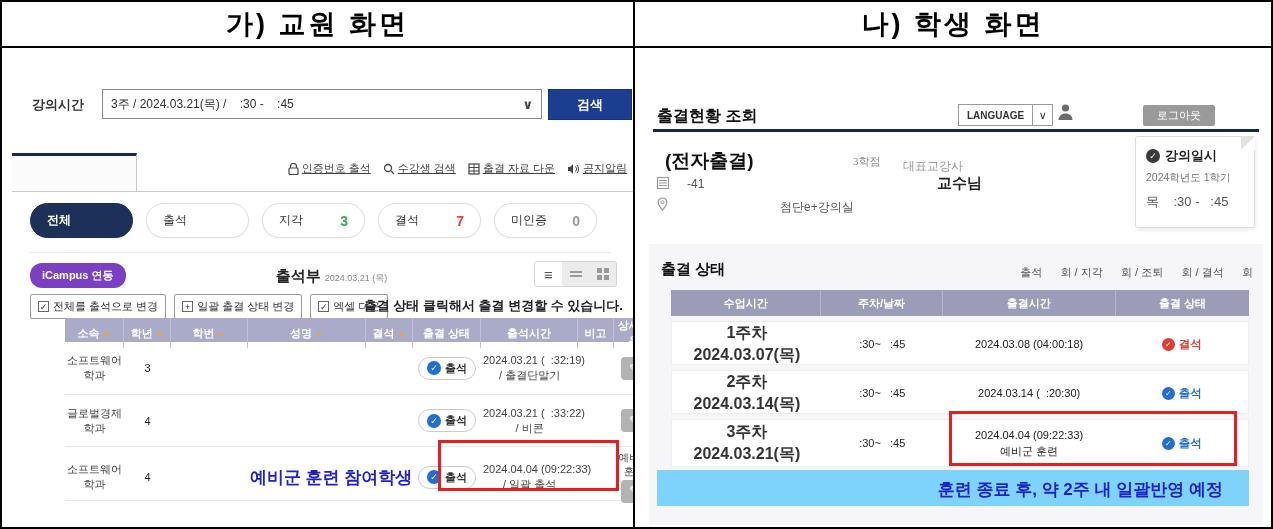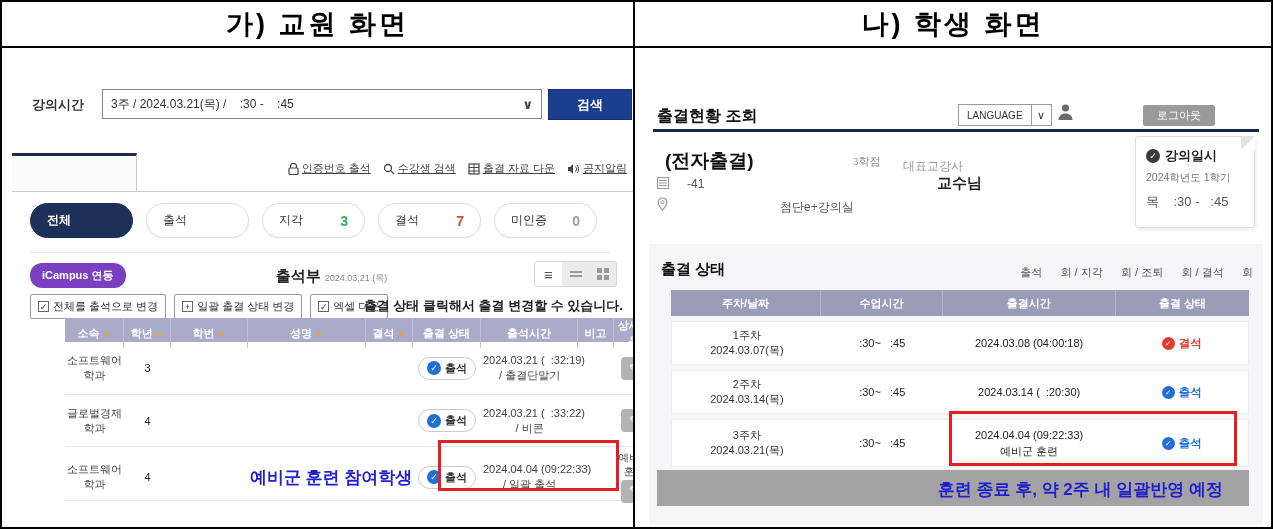--- a/index.html
+++ b/index.html
@@ -69,21 +69,21 @@
   .timecell { font-size:11px; color:#444; line-height:1.35; }
   .pencil-btn { width:26px; height:23px; background:#b3b3b3; border-radius:4px; color:#fff; font-size:13px;
                 display:inline-flex; align-items:center; justify-content:center; cursor:pointer; }
   .blue-note { color:#1f1fd0; font-weight:bold; }
   .hl-box { border:3px solid #e51f1f; background:transparent; z-index:5; pointer-events:none; }
   .notecell { font-size:10.5px; color:#444; line-height:1.3; display:flex; flex-direction:column; align-items:center; gap:2px; }
 
   
   .pg-title { font-size:16px; font-weight:bold; color:#111; }
   .lang-box { display:flex; border:1px solid #9a9a9a; background:#fff; height:22px; align-items:stretch; font-size:10px; color:#333; }
-  .lang-box .txt { padding:0 8px; display:flex; align-items:center; }
+  .lang-box .txt { padding:0 8px; display:flex; align-items:center;font-weight:bold; }
   .lang-box .arr { border-left:1px solid #9a9a9a; width:20px; display:flex; align-items:center; justify-content:center; font-size:11px; color:#333; cursor:pointer; }
   .btn-logout { background:#9a9a9a; color:#fff; font-size:11px; display:flex; align-items:center; justify-content:center;
                 border-radius:2px; cursor:pointer; }
   .navy-line { border-top:3px solid #17264d; }
   .course-name { font-size:19px; font-weight:bold; color:#111; }
   .muted-xs { font-size:11px; color:#8a8a8a;font-family:Liberation Serif, serif; }
   .muted-sm { font-size:12px; color:#999; }
   .inst-name { font-size:15px; font-weight:bold; color:#222; }
   .room-txt { font-size:12px; color:#555; }
   .sched-card { background:#fff; border:1px solid #ddd; border-radius:3px; box-shadow:1px 2px 4px rgba(0,0,0,.08);
@@ -96,26 +96,26 @@
   .gray-section { background:#f6f6f8; }
   .sec-title { font-size:15px; font-weight:bold; color:#111; }
   .summary { font-size:11px; color:#555; }
   .stbl { font-size:11px; }
   .stbl .hrow { display:grid; grid-template-columns:26% 21% 30% 23%; background:#9b9db8; color:#fff; font-weight:bold;
                 height:26px; align-items:center; text-align:center; }
   .stbl .hcell { border-right:1px solid #b4b6ca; height:100%; display:flex; align-items:center; justify-content:center; }
   .stbl .hcell:last-child { border-right:none; }
   .stbl .row { display:grid; grid-template-columns:26% 21% 30% 23%; background:#fff; height:44px; margin-top:5px;
                align-items:center; text-align:center; border:1px solid #eee; }
-  .wk { font-size:11px; font-weight:normal; color:#333; line-height:1.4; }
+  .wk { font-size:16px; font-weight:bold; color:#333; line-height:1.4; }
   .status-line { display:inline-flex; align-items:center; gap:4px; font-size:11.5px; font-weight:bold; }
   .status-line.blue { color:#1f6fd6; } .status-line.red { color:#e03c31; }
   .sck { width:13px; height:13px; border-radius:50%; color:#fff; font-size:8px; display:inline-flex; align-items:center; justify-content:center; }
   .status-line.blue .sck { background:#1f6fd6; } .status-line.red .sck { background:#e03c31; }
-  .annot-strip { background:#a3a3a3; }
+  .annot-strip { background:#7dd3fc; }
 </style>
 </head>
 <body>
 
 <div class="page">
 
   <div class="panel left">
     <div class="panel-title">가) 교원 화면</div>
     <div class="panel-body">
 
@@ -365,22 +365,22 @@
         <div class="sched-sub">2024학년도 1학기</div>
         <div class="sched-time pre">목    :30 -   :45</div>
       </div>
 
       <div class="abs gray-section" style="left:14px; right:8px; top:196px; height:281px;">
         <div class="abs sec-title" style="left:12px; top:16px;">출결 상태</div>
         <div class="abs summary pre" style="right:10px; top:21px;">출석      회 / 지각      회 / 조퇴      회 / 결석      회</div>
 
         <div class="abs stbl" style="left:22px; right:14px; top:46px;">
           <div class="hrow">
+            <div class="hcell">수업시간</div>
             <div class="hcell">주차/날짜</div>
-            <div class="hcell">수업시간</div>
             <div class="hcell">출결시간</div>
             <div class="hcell">출결 상태</div>
           </div>
 
           <div class="row">
             <div class="wk"><span>1주차</span><br><span>2024.03.07(목)</span></div>
             <div class="pre">:30~   :45</div>
             <div class="pre">2024.03.08 (04:00:18)</div>
             <div><span class="status-line red">
                   <span class="sck">✓</span>

